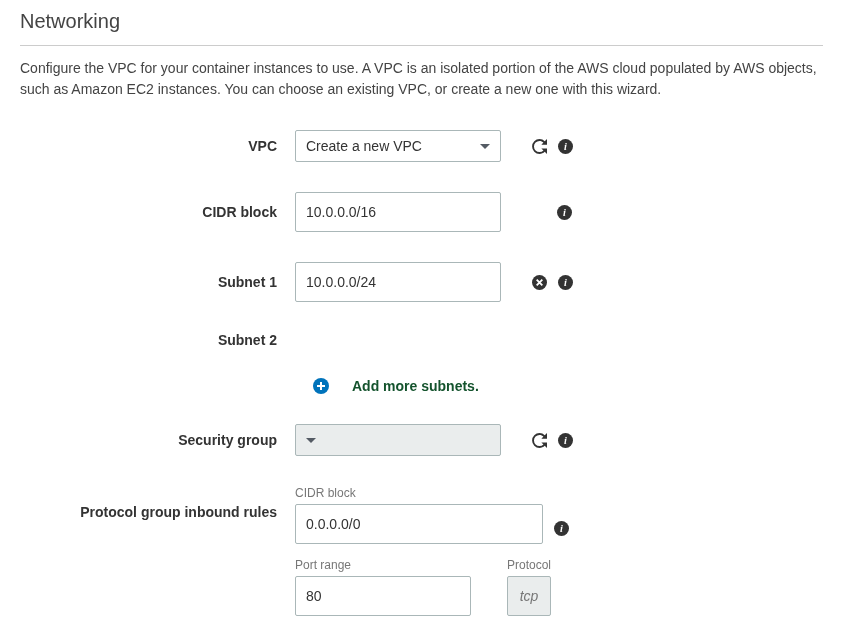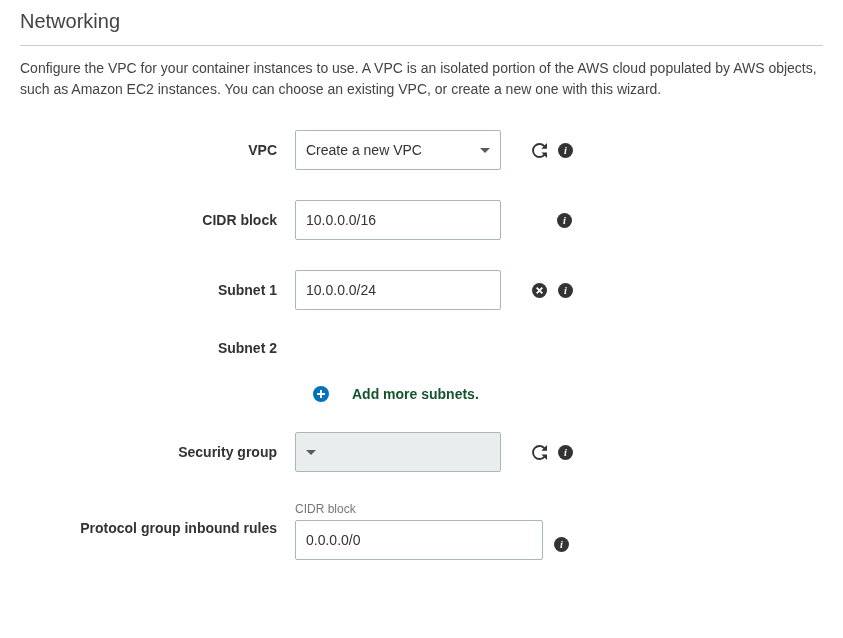--- a/index.html
+++ b/index.html
@@ -37,21 +37,21 @@
       font-size: 14px;
       color: #333;
     }
     .control-area {
       display: flex;
       align-items: center;
       gap: 10px;
     }
     .dropdown {
       width: 206px;
-      height: 40px;
+      height: 32px;
       border: 1px solid #aab7b8;
       border-radius: 2px;
       background: #fff;
       display: flex;
       align-items: center;
       justify-content: space-between;
       padding: 0 10px;
       cursor: pointer;
       font-size: 14px;
       color: #333;
@@ -250,14 +250,24 @@
         <div class="sub-label">CIDR block</div>
         <input type="text" class="text-input cidr-wide" value="0.0.0.0/0" style="">
       </div>
       <span class="icon info-icon" style="margin-bottom:8px">
         <svg viewBox="0 0 16 16">
             <circle cx="8" cy="8" r="8" fill="#333"></circle>
             <text x="8" y="12" text-anchor="middle" font-size="11" font-weight="bold" font-family="Georgia,serif" fill="#fff" font-style="italic">i</text>
           </svg>
       </span>
     </div>
+    <div class="inbound-row2">
+      <div class="col">
+        <div class="sub-label">Port range</div>
+        <input type="text" class="text-input narrow" value="80" style="">
+      </div>
+      <div class="col">
+        <div class="sub-label">Protocol</div>
+        <input type="text" class="text-input proto" readonly="" value="tcp" style="">
+      </div>
+    </div>
   </div>
 </div>
 
 </body></html>

